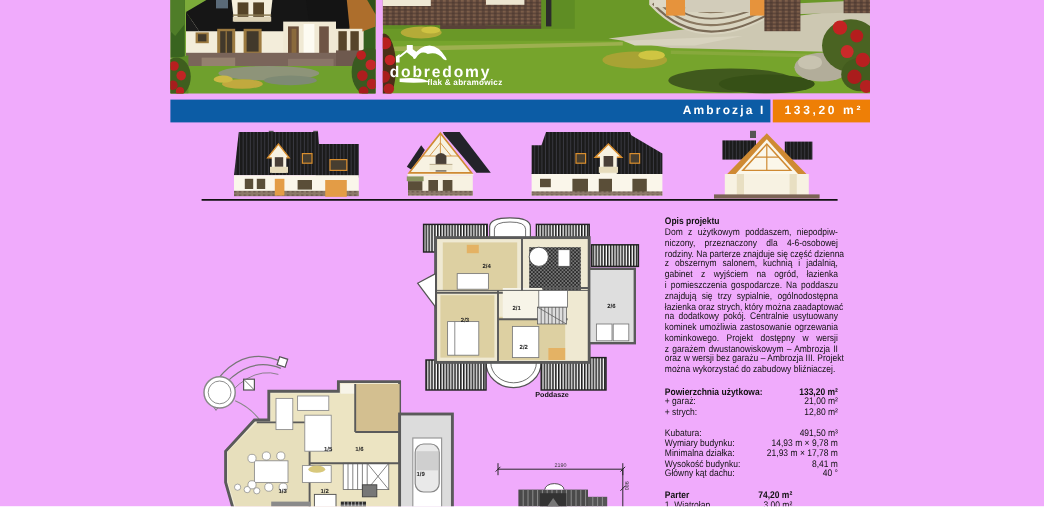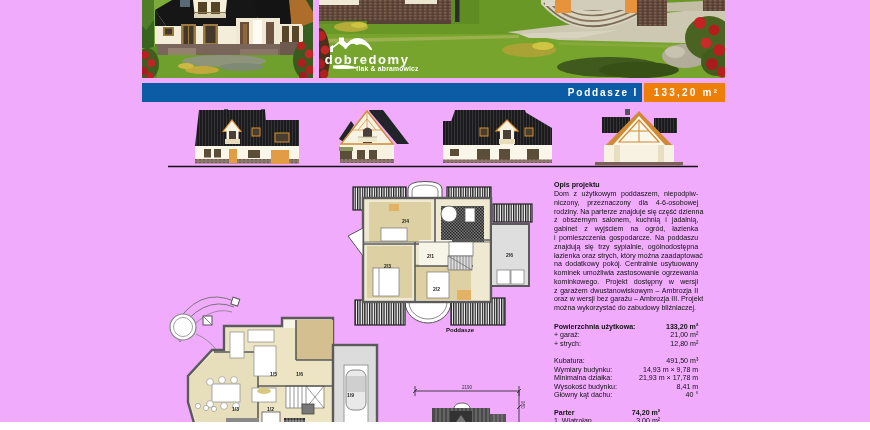--- a/index.html
+++ b/index.html
@@ -160,21 +160,21 @@
 <g fill="#fff">
 <path d="M11,52 L11,47 L14,45 L14,52 Z"></path>
 <path d="M13,47 L20,41.5 L20,37.5 L25,37.5 L25,41 L29,44 L25,47.5 L20,43.5 L15,47.5 Q13.5,48.5 13,47 Z"></path>
 <path d="M25,47 Q31,38 39,38 Q47,38.5 52.5,48 Q54.5,51.5 50.5,49.3 Q45,42.5 37.5,45 Q31.5,41.5 27.5,48.5 Q25.5,50.3 25,47 Z"></path>
 <path d="M14,65.5 Q28,64 35,66.5 L39,68.3 Q26,69.6 14,68.4 Z"></path>
 <text x="5.7" y="64" font-family="Liberation Sans,sans-serif" font-size="13" font-weight="bold" letter-spacing="1.55">dobredomy</text>
 <text x="37" y="70.8" font-family="Liberation Sans,sans-serif" font-size="6.8" font-weight="bold" letter-spacing="0.2">flak &amp; abramowicz</text>
 </g>
 </svg>
 
-<div class="abs" id="bluebar">Poddasze I</div>
+<div class="abs" id="bluebar">Ambrozja I</div>
 <div class="abs" id="orangebox">133,20 m²</div>
 
 <svg class="abs" style="left:155px;top:108px" width="560" height="60" viewBox="0 0 560 60">
 <defs>
 <pattern id="tiles" width="3" height="4" patternUnits="userSpaceOnUse">
 <rect width="3" height="4" fill="#1b1b1b"></rect>
 <rect x="2.2" width="0.8" height="4" fill="#3a3a42"></rect>
 </pattern>
 <pattern id="brick" width="4" height="3" patternUnits="userSpaceOnUse">
 <rect width="4" height="3" fill="#8d7a6a"></rect>

